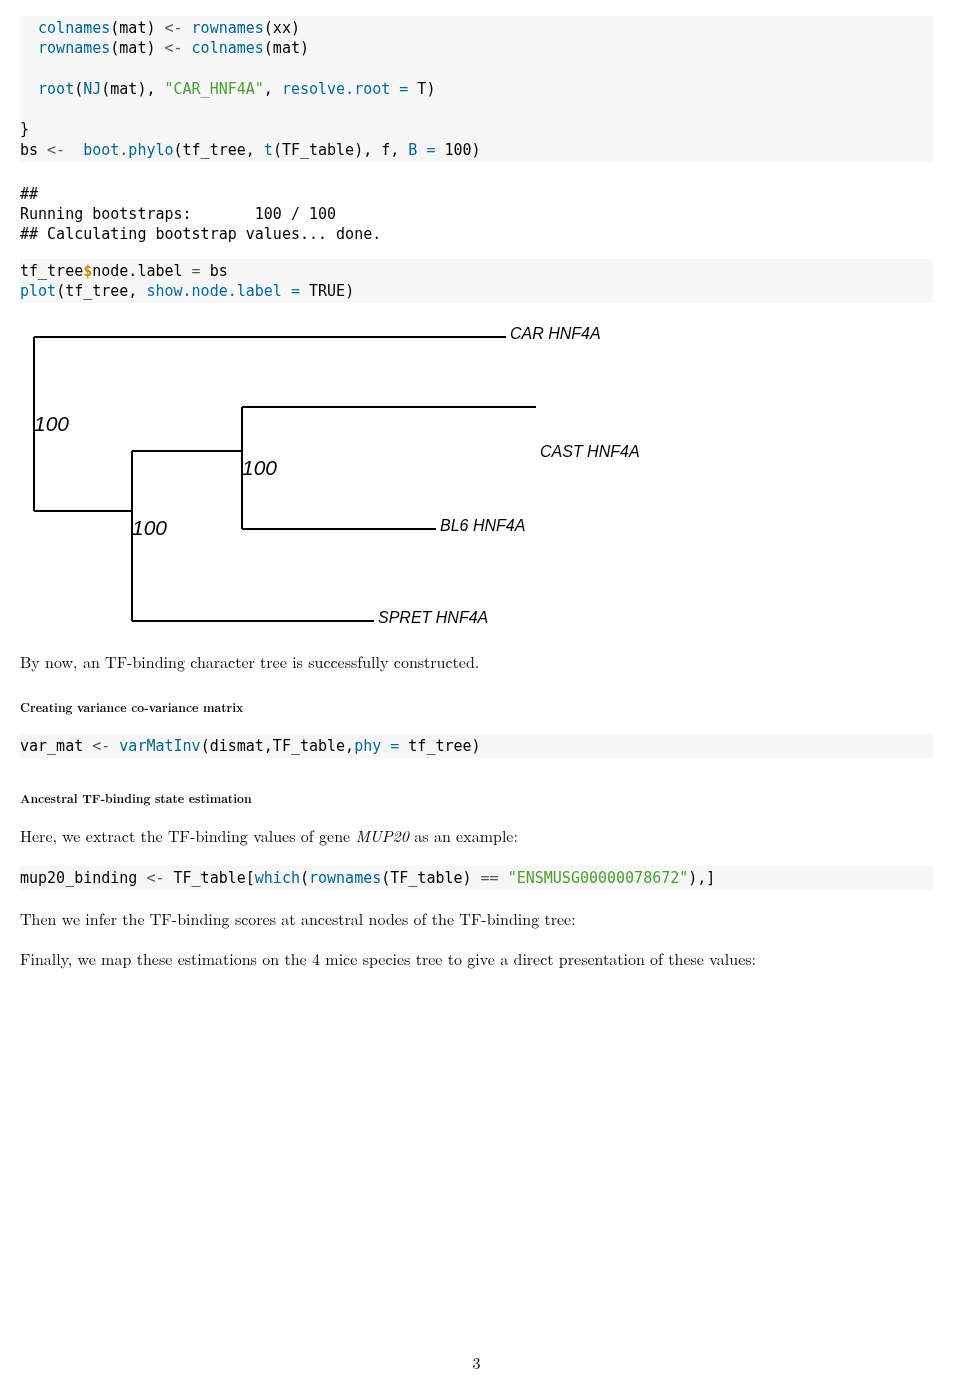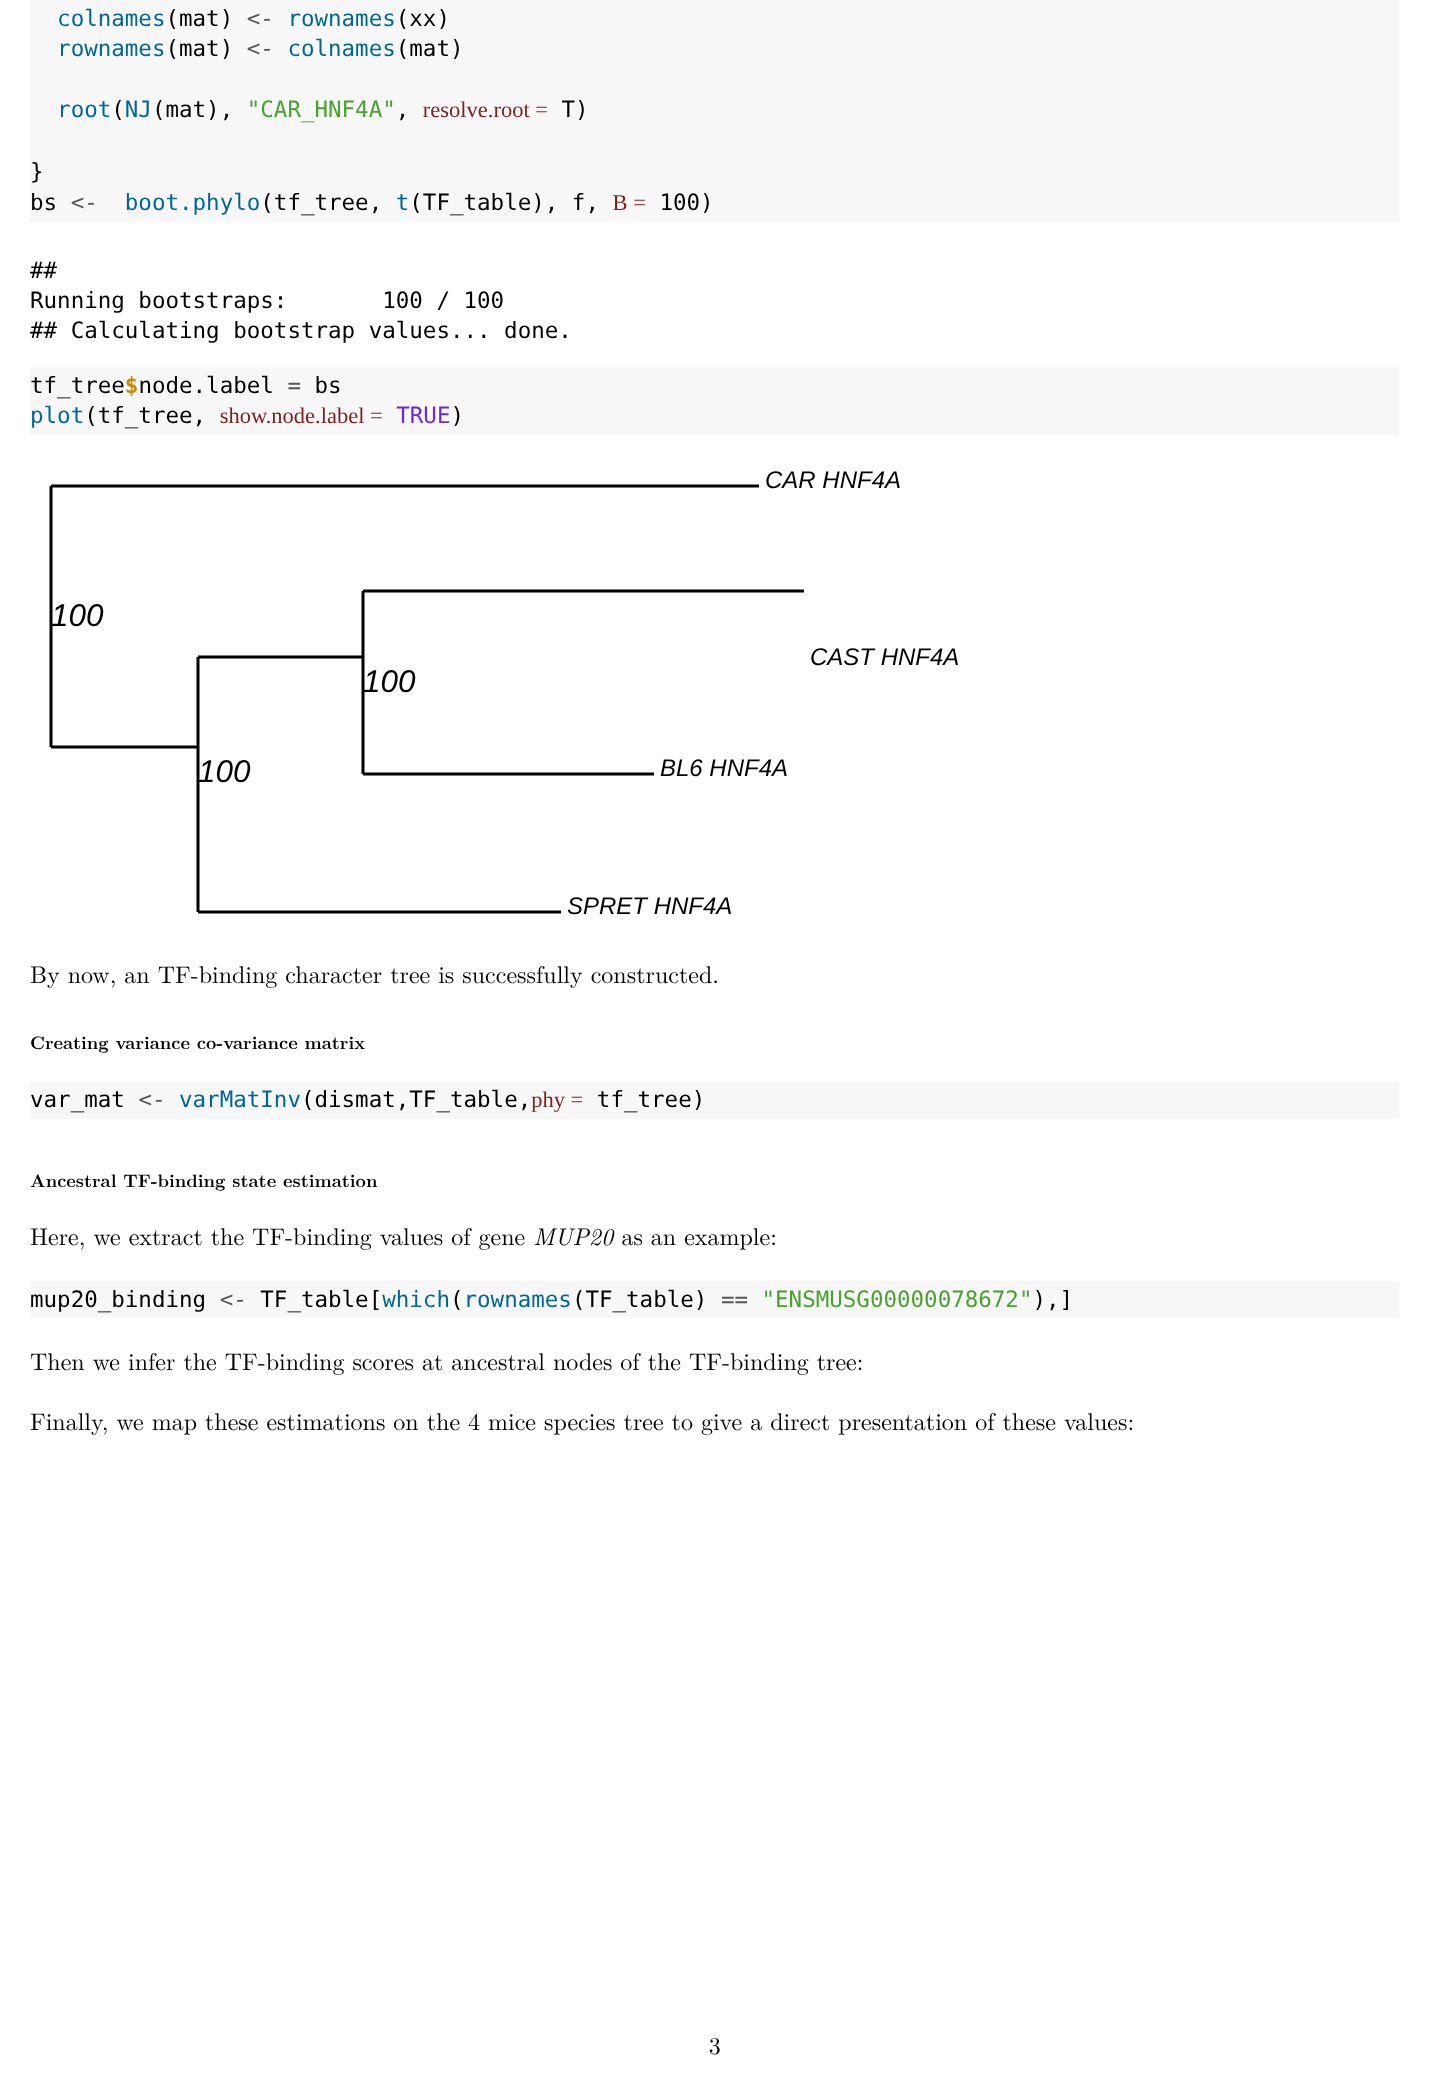--- a/index.html
+++ b/index.html
@@ -8,21 +8,21 @@
     line-height: 1.4;
     margin: 0;
     padding: 0;
     background: #fff;
     color: #000;
   }
   .page {
     width: 953px;
     min-height: 1388px;
     box-sizing: border-box;
-    padding: 0 20px 40px 20px;
+    padding: 16px 20px 40px 20px;
     position: relative;
   }
   pre.code {
     font-family: "DejaVu Sans Mono", Menlo, Consolas, monospace;
     font-size: 15px;
     white-space: pre;
     background: #f7f7f7;
     padding: 2px 0;
     margin: 0;
     line-height: 1.35;
@@ -31,23 +31,23 @@
     font-family: "DejaVu Sans Mono", Menlo, Consolas, monospace;
     font-size: 15px;
     white-space: pre;
     background: #fff;
     padding: 0;
     margin: 0;
     line-height: 1.35;
   }
   .fn { color: #006699; }
   .rarr { color: #555; }
-  .arg { color: #7f1d1d; font-family: Liberation Serif, serif; }
+  .arg { color: #0369a1; }
   .str { color: #49a12f; }
-  .bool { color: #6d28d9; }
+  .bool { color: #000000; }
   .dollar { color: #cc8800; font-weight: bold; }
   .num { color: #000; }
   
   .prose {
     font-size: 16px;
     margin: 10px 0 18px 0;
   }
   .heading {
     font-weight: bold;
     font-size: 12px;

